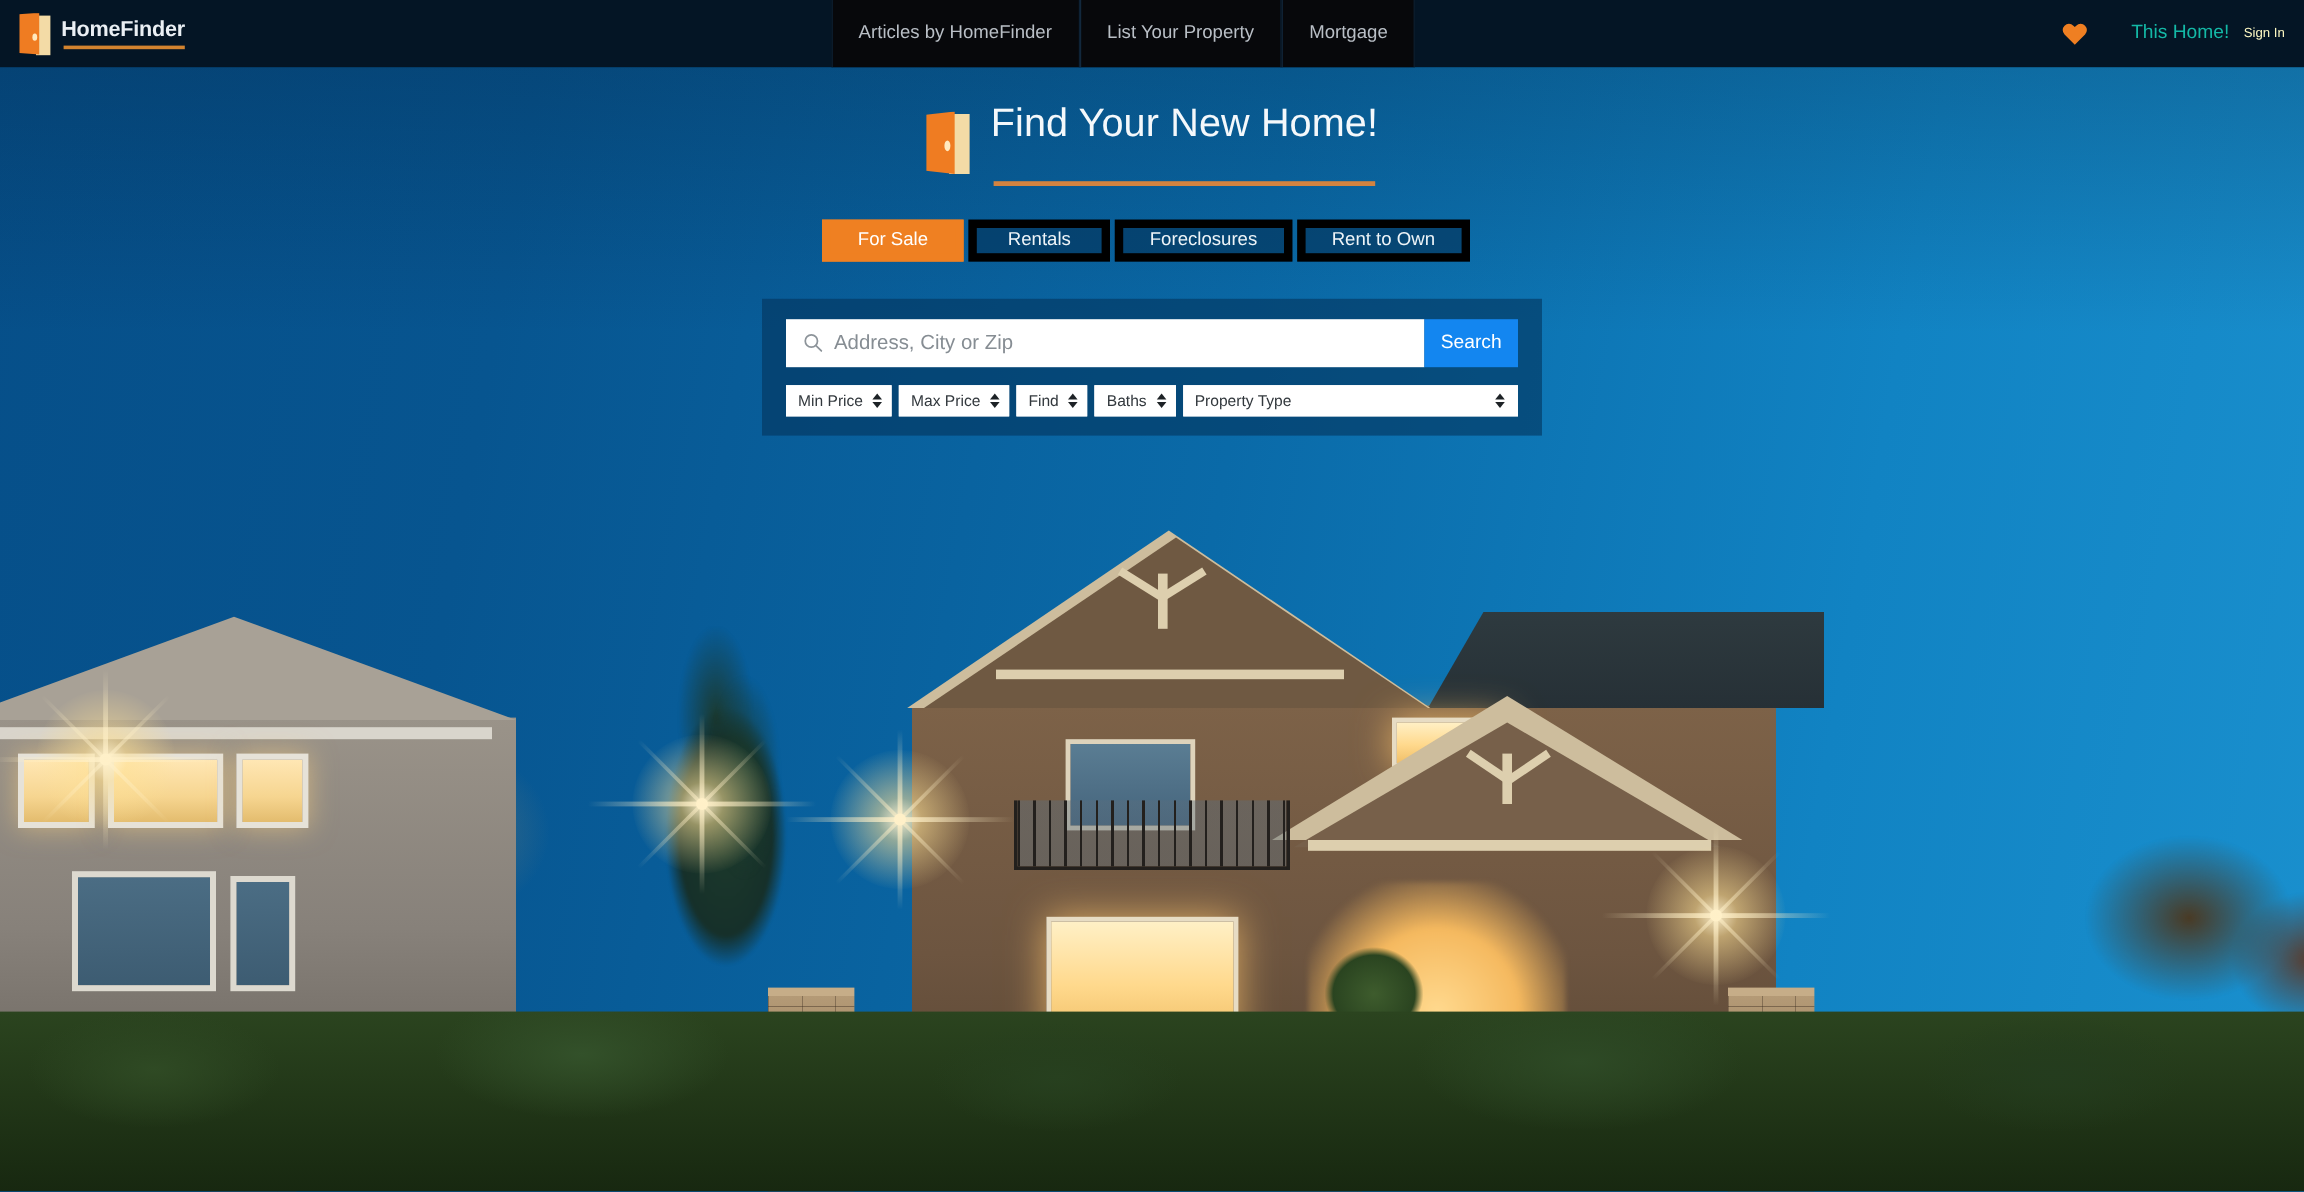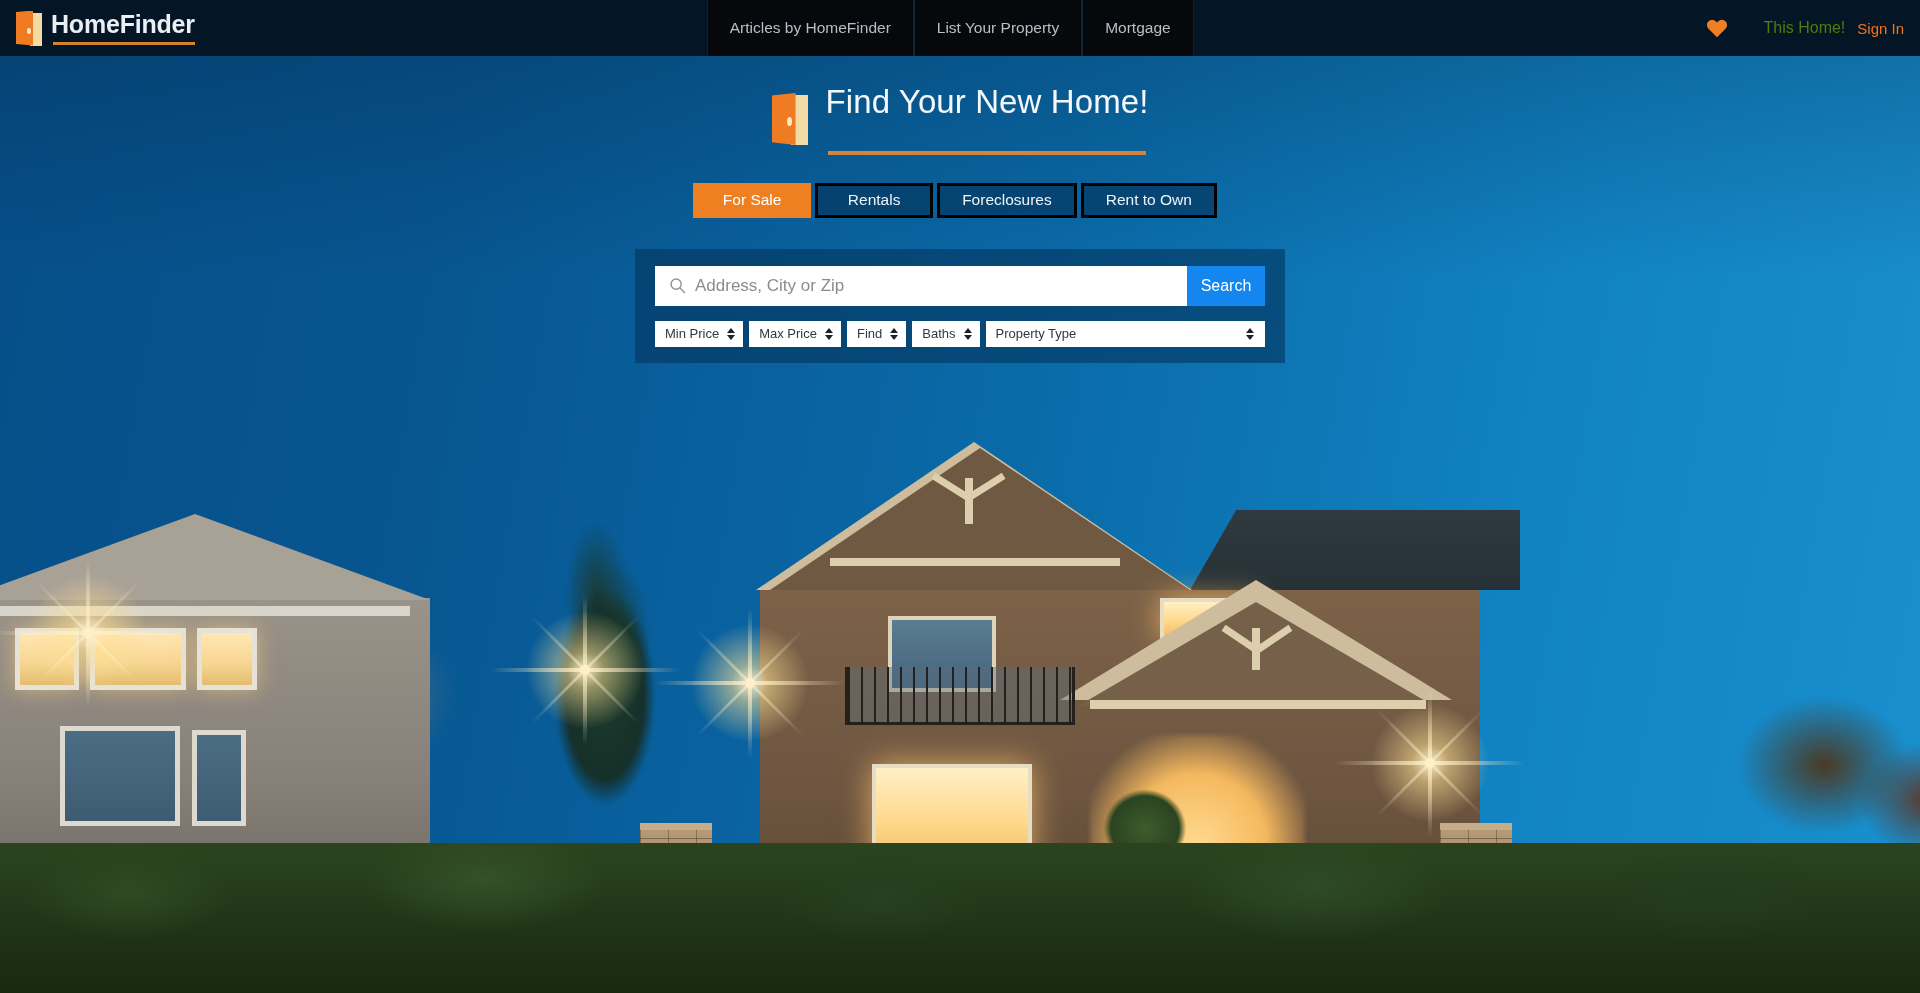--- a/index.html
+++ b/index.html
@@ -204,21 +204,21 @@
   .door-icon .panel {
     position: absolute; left: 0; top: 0; width: 17px; height: 35px;
     background: #ef7c22;
     clip-path: polygon(0 4%, 100% 0, 100% 100%, 0 96%);
   }
   .door-icon .knob {
     position: absolute; left: 11px; top: 17px; width: 4px; height: 6px;
     border-radius: 50%; background: #ffe9bf;
   }
   .brand-text {
-    position: relative; color: #eaeff4; font-size: 25px; font-weight: 700;
+    position: relative; color: #eaeff4; font-size: 18px; font-weight: 700;
     letter-spacing: -.2px; line-height: 1; padding-bottom: 8px;
   }
   .brand-text::after {
     content: ""; position: absolute; left: 2px; right: 0; bottom: 0; height: 3px;
     background: #d2832f;
   }
 
   .nav-group { margin-left: auto; display: flex; align-items: stretch; }
   .nav-item {
     display: flex; align-items: center; padding: 0 22px; height: 56px;
@@ -226,22 +226,22 @@
     border-left: 1px solid #0d2134; border-right: 1px solid #0d2134;
     cursor: pointer; text-decoration: none; white-space: nowrap;
   }
   .nav-item + .nav-item { border-left: 1px solid #12283d; }
 
   .nav-right {
     margin-left: auto; display: flex; align-items: center; gap: 12px;
     padding-right: 16px; height: 56px;
   }
   .heart-icon { width: 22px; height: 20px; flex: none; display: block; }
-  .fav-label { color: #4d7c0f; font-size: 16px; white-space: nowrap; cursor: pointer; margin-left: 24px; }
-  .signin { color: #f97316; font-size: 15px; white-space: nowrap; cursor: pointer; text-decoration: none; }
+  .fav-label { color: #14b8a6; font-size: 16px; white-space: nowrap; cursor: pointer; margin-left: 24px; }
+  .signin { color: #fef9c3; font-size: 11px; white-space: nowrap; cursor: pointer; text-decoration: none; }
 
   
   .hero-content {
     position: absolute; left: 0; top: 56px; width: 1920px; z-index: 30;
     display: flex; flex-direction: column; align-items: center;
   }
   .hero-title-row { display: flex; align-items: center; gap: 18px; margin-top: 27px; }
   .hero-door { position: relative; width: 36px; height: 52px; flex: none; }
   .hero-door .frame {
     position: absolute; right: 0; top: 2px; width: 17px; height: 50px; background: #f3dba6;
@@ -262,21 +262,21 @@
     content: ""; position: absolute; left: 2px; right: 2px; bottom: 0; height: 4px;
     background: #d28340;
   }
 
   
   .tabs { display: flex; margin-top: 28px; }
   .tab {
     height: 35px; min-width: 118px; padding: 0 22px;
     display: flex; align-items: center; justify-content: center;
     background: rgba(4,55,95,.70); color: #eef4f8; font-size: 15.5px;
-    border: 3px solid #000000; margin-right: 4px; cursor: pointer;
+    border: 7px solid #000000; margin-right: 4px; cursor: pointer;
     white-space: nowrap;
   }
   .tab:last-child { margin-right: 10px; }
   .tab.active { background: #ef8022; border-color: #ef8022; color: #fff; }
 
   
   .search-panel {
     margin-top: 31px; width: 650px;
     background: rgba(3,54,94,.62);
     padding: 17px 20px 16px 20px;

